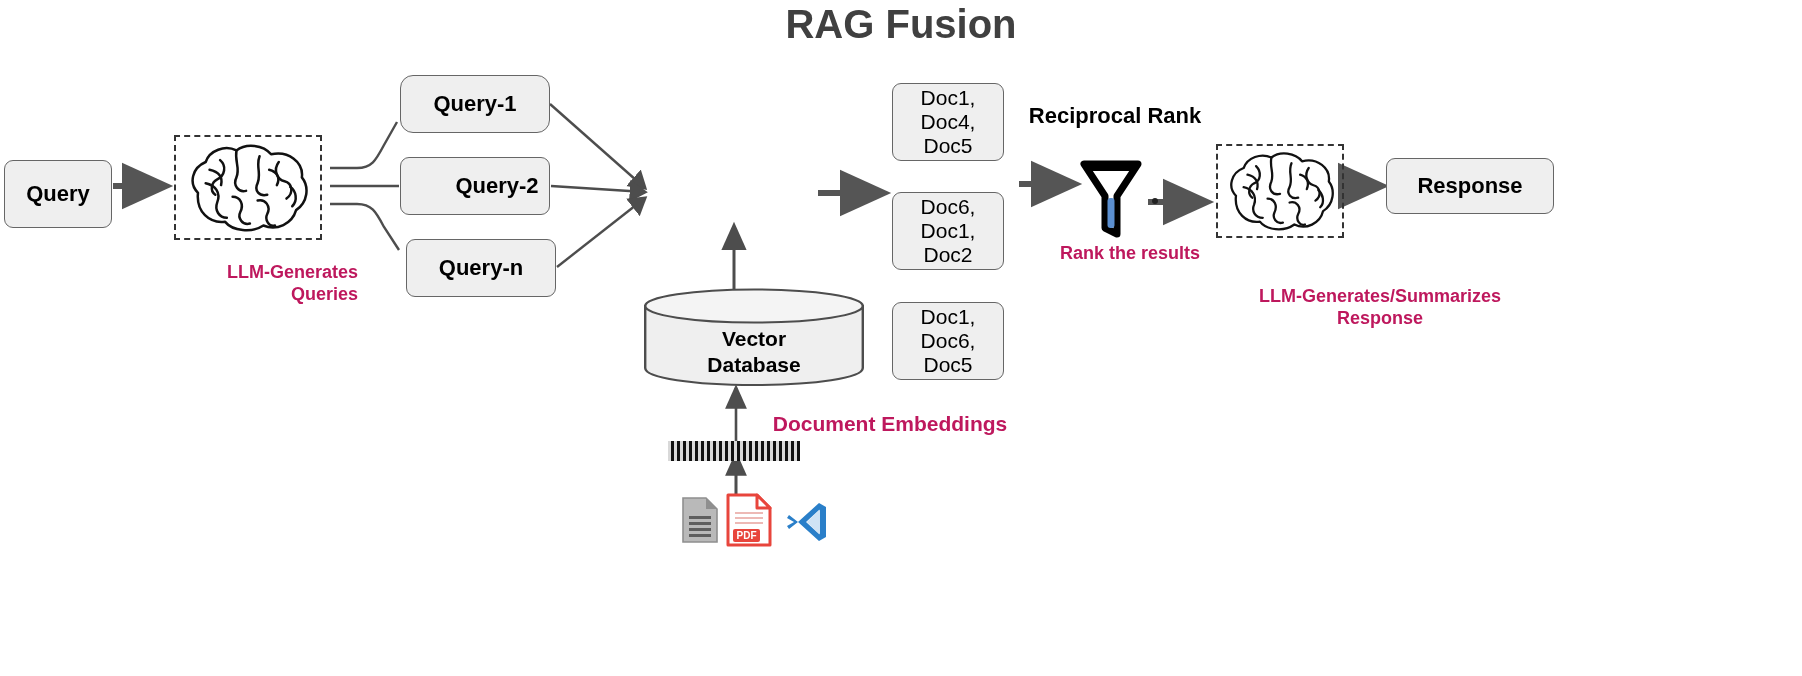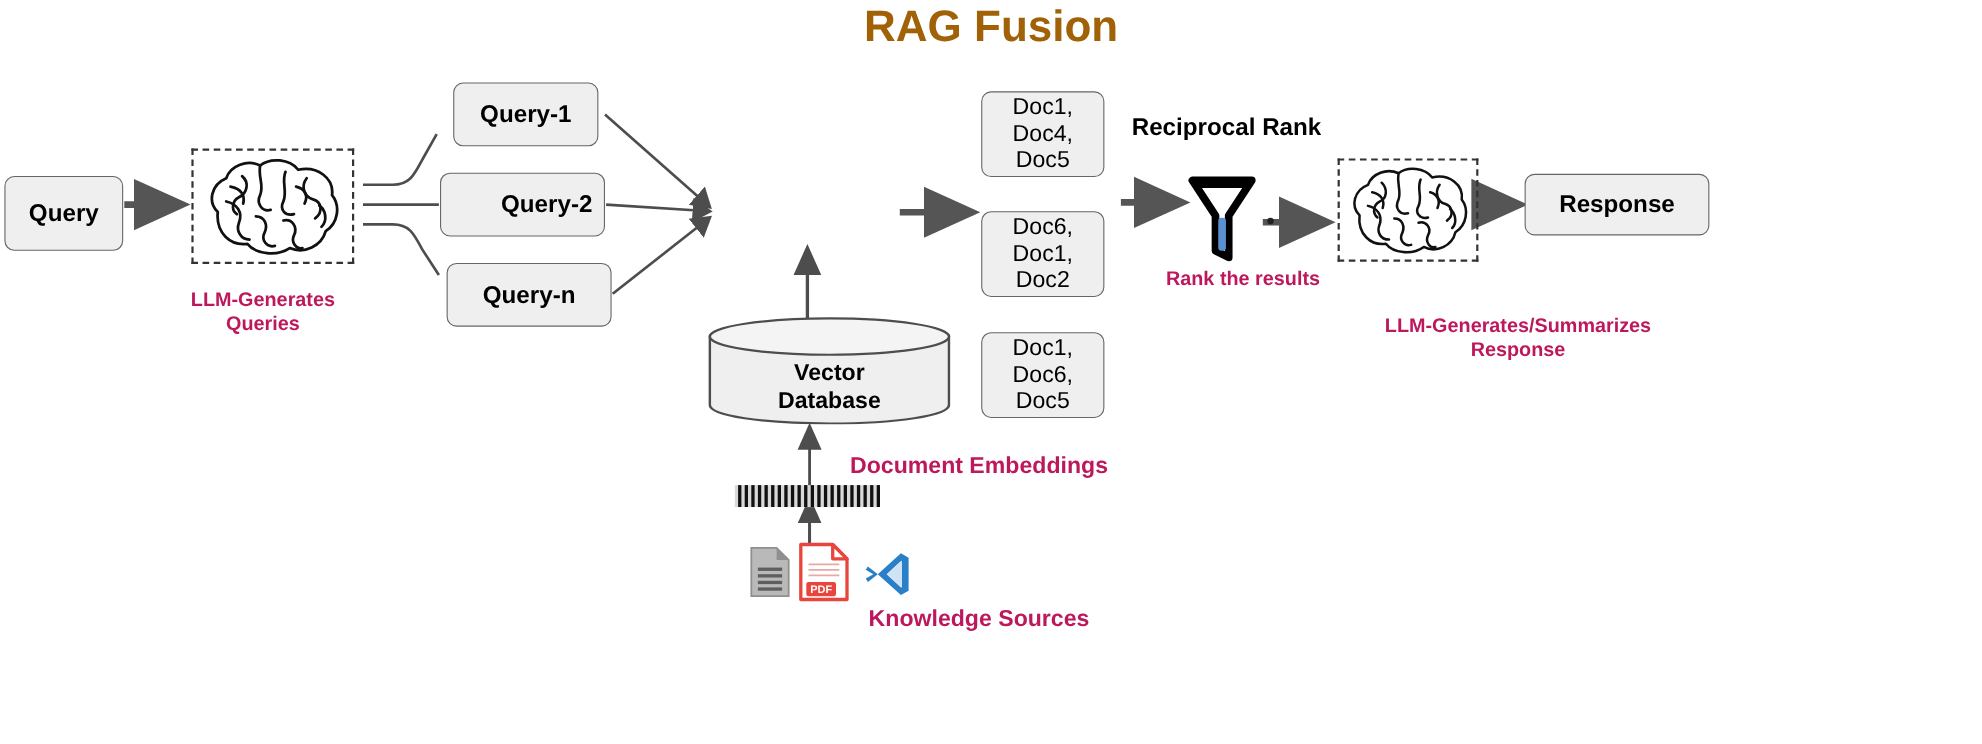--- a/index.html
+++ b/index.html
@@ -6,21 +6,21 @@
   body{
     width:1802px;height:676px;position:relative;overflow:hidden;
     font-family:"Liberation Sans","DejaVu Sans",sans-serif;
   }
   #canvas{position:absolute;inset:0;}
   .abs{position:absolute;box-sizing:border-box;}
 
   
   #title{
     left:0;right:0;top:2px;text-align:center;
-    font-size:40px;font-weight:bold;color:#a16207;letter-spacing:0px;
+    font-size:40px;font-weight:bold;color:#404040;letter-spacing:0px;
   }
 
   
   .node{
     background:#efefef;border:1.6px solid #666666;border-radius:9px;
     display:flex;align-items:center;justify-content:center;
     font-weight:bold;color:#000000;text-align:center;line-height:1.15;
   }
   .node.plain{font-weight:normal;}
 
@@ -126,26 +126,26 @@
         <path d="M106,26 C100,34 104,44 112,46 C120,48 122,58 114,64"></path>
         <path d="M30,48 C40,50 46,58 42,68 C39,76 44,84 52,84"></path>
         <path d="M58,62 C66,62 70,70 66,78 C63,84 68,92 76,90"></path>
         <path d="M84,66 C92,64 98,72 94,80 C91,86 96,94 102,92"></path>
         <path d="M118,52 C124,56 126,66 120,72"></path>
         <path d="M34,34 C44,36 48,42 46,50"></path>
         <path d="M96,34 C104,36 108,42 104,50"></path>
       </g>
     </svg>
   </div>
-  <div class="abs caption" style="left:148px;top:262px;width:182px;font-size:18px;">
+  <div class="abs caption" style="left:176px;top:262px;width:182px;font-size:18px;text-align:right;">
     <div>LLM-Generates</div>
     <div>Queries</div>
   </div>
 
-  <div class="abs node" style="left:412px;top:75px;width:132px;height:58px;font-size:22px;">Query-1</div>
+  <div class="abs node" style="left:400px;top:75px;width:150px;height:58px;font-size:22px;border-radius:13px;">Query-1</div>
   <div class="abs node" style="left:400px;top:157px;width:150px;height:58px;font-size:22px;padding-left:44px;">Query-2</div>
   <div class="abs node" style="left:406px;top:239px;width:150px;height:58px;font-size:22px;">Query-n</div>
 
 
   <div class="abs cyl" style="left:644px;top:288px;width:220px;height:98px;">
     <svg viewBox="0 0 182 98" preserveAspectRatio="none">
       <path d="M1,18 L1,80 C1,90 41,97 91,97 C141,97 181,90 181,80 L181,18 Z" fill="#efefef" stroke="#4d4d4d" stroke-width="2"></path>
       <ellipse cx="91" cy="18" rx="90" ry="16.5" fill="#f4f4f4" stroke="#4d4d4d" stroke-width="2"></ellipse>
     </svg>
     <div class="cyl-label">
@@ -265,15 +265,14 @@
 
   <div class="abs" style="left:786px;top:500px;width:42px;height:44px;">
     <svg class="kicon" viewBox="0 0 42 44" style="width:100%;height:100%;">
       <path d="M33,3 L12,22 L3,15 L1,18 L8,22 L1,26 L3,29 L12,22 L33,41 L40,37 L40,7 Z" fill="#2a7fc9"></path>
       <path d="M33,10 L20,22 L33,34 Z" fill="#ffffff" opacity="0.92"></path>
       <path d="M33,3 L12,22 L3,15 L1,18 L8,22 L1,26 L3,29 L12,22 L33,41 L40,37 L40,7 Z" fill="none"></path>
       <path d="M34,9.5 L21,22 L34,34.5 L34,9.5 Z" fill="#cfe3f5"></path>
     </svg>
   </div>
 
-  <div class="abs caption" style="left:520px;top:550px;width:740px;font-size:21px;">Knowledge Sources</div>
 
 </div>
 
 </body></html>

